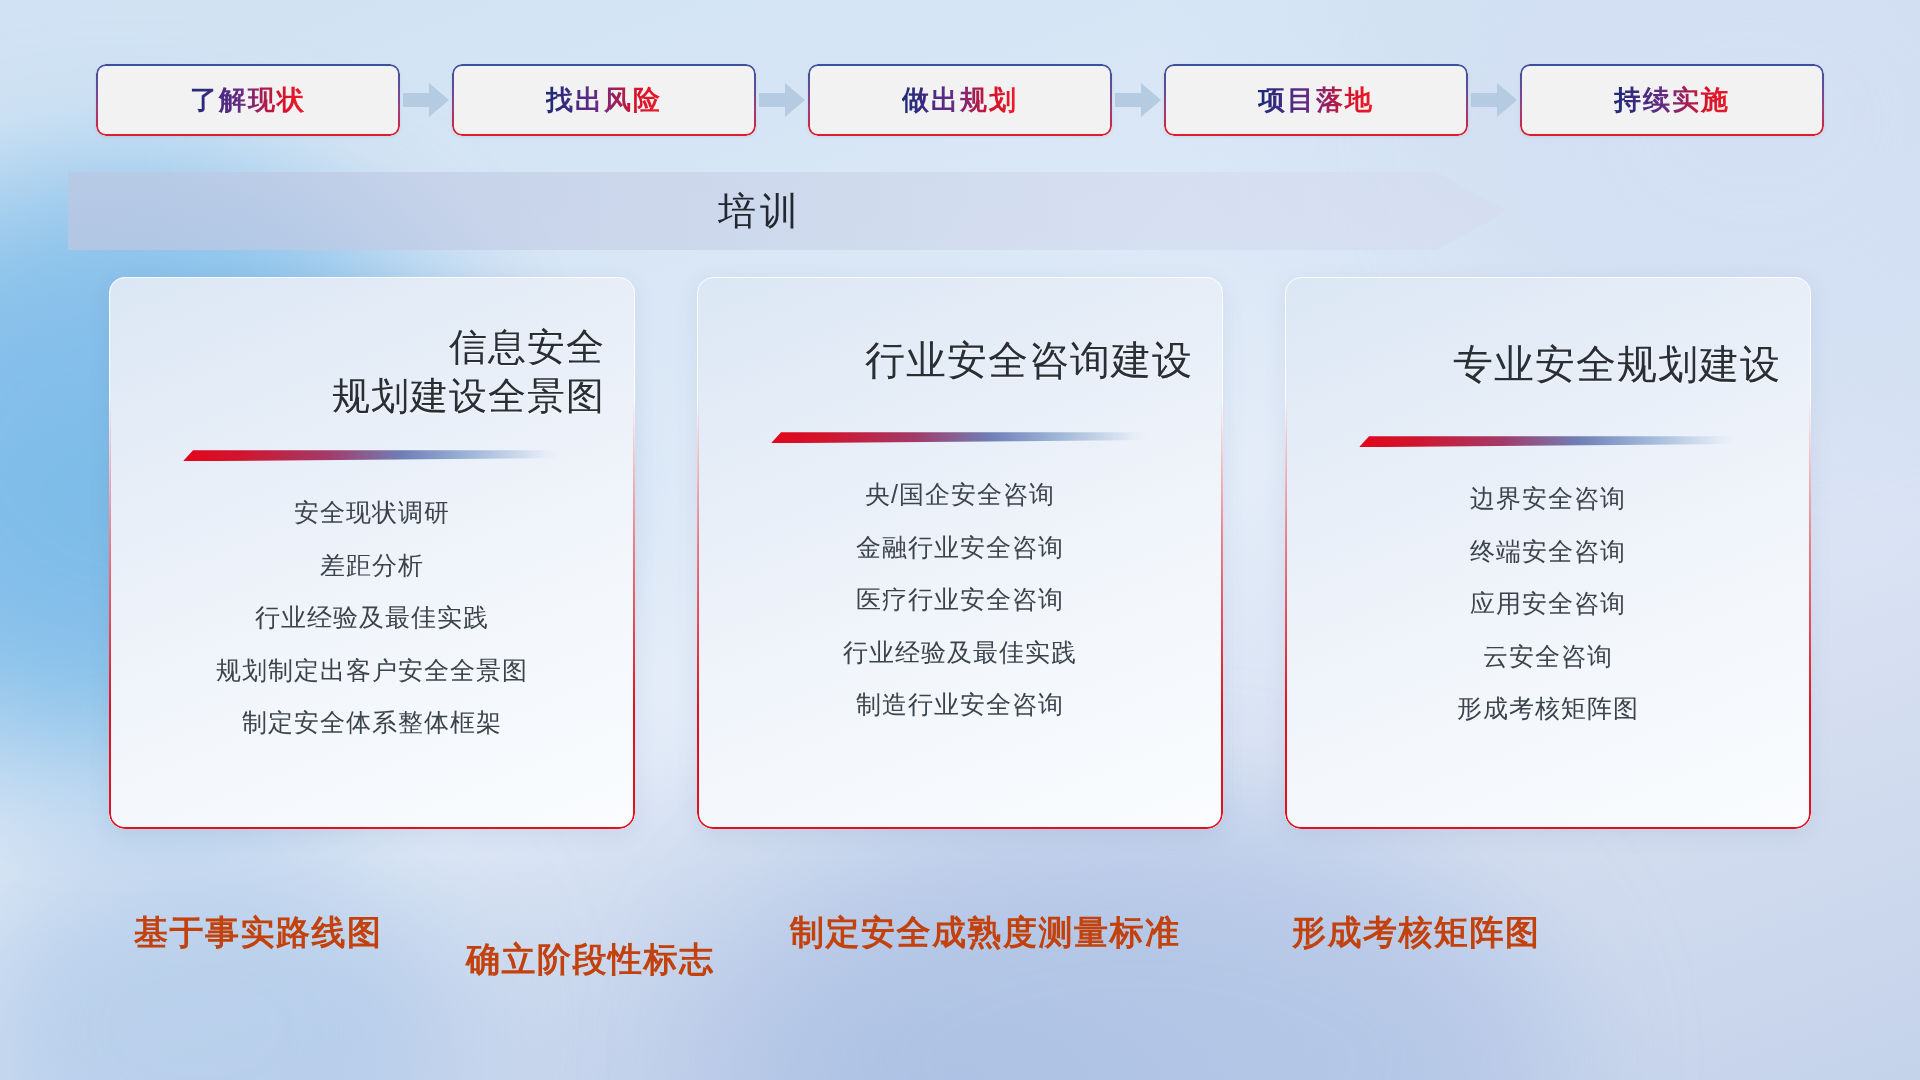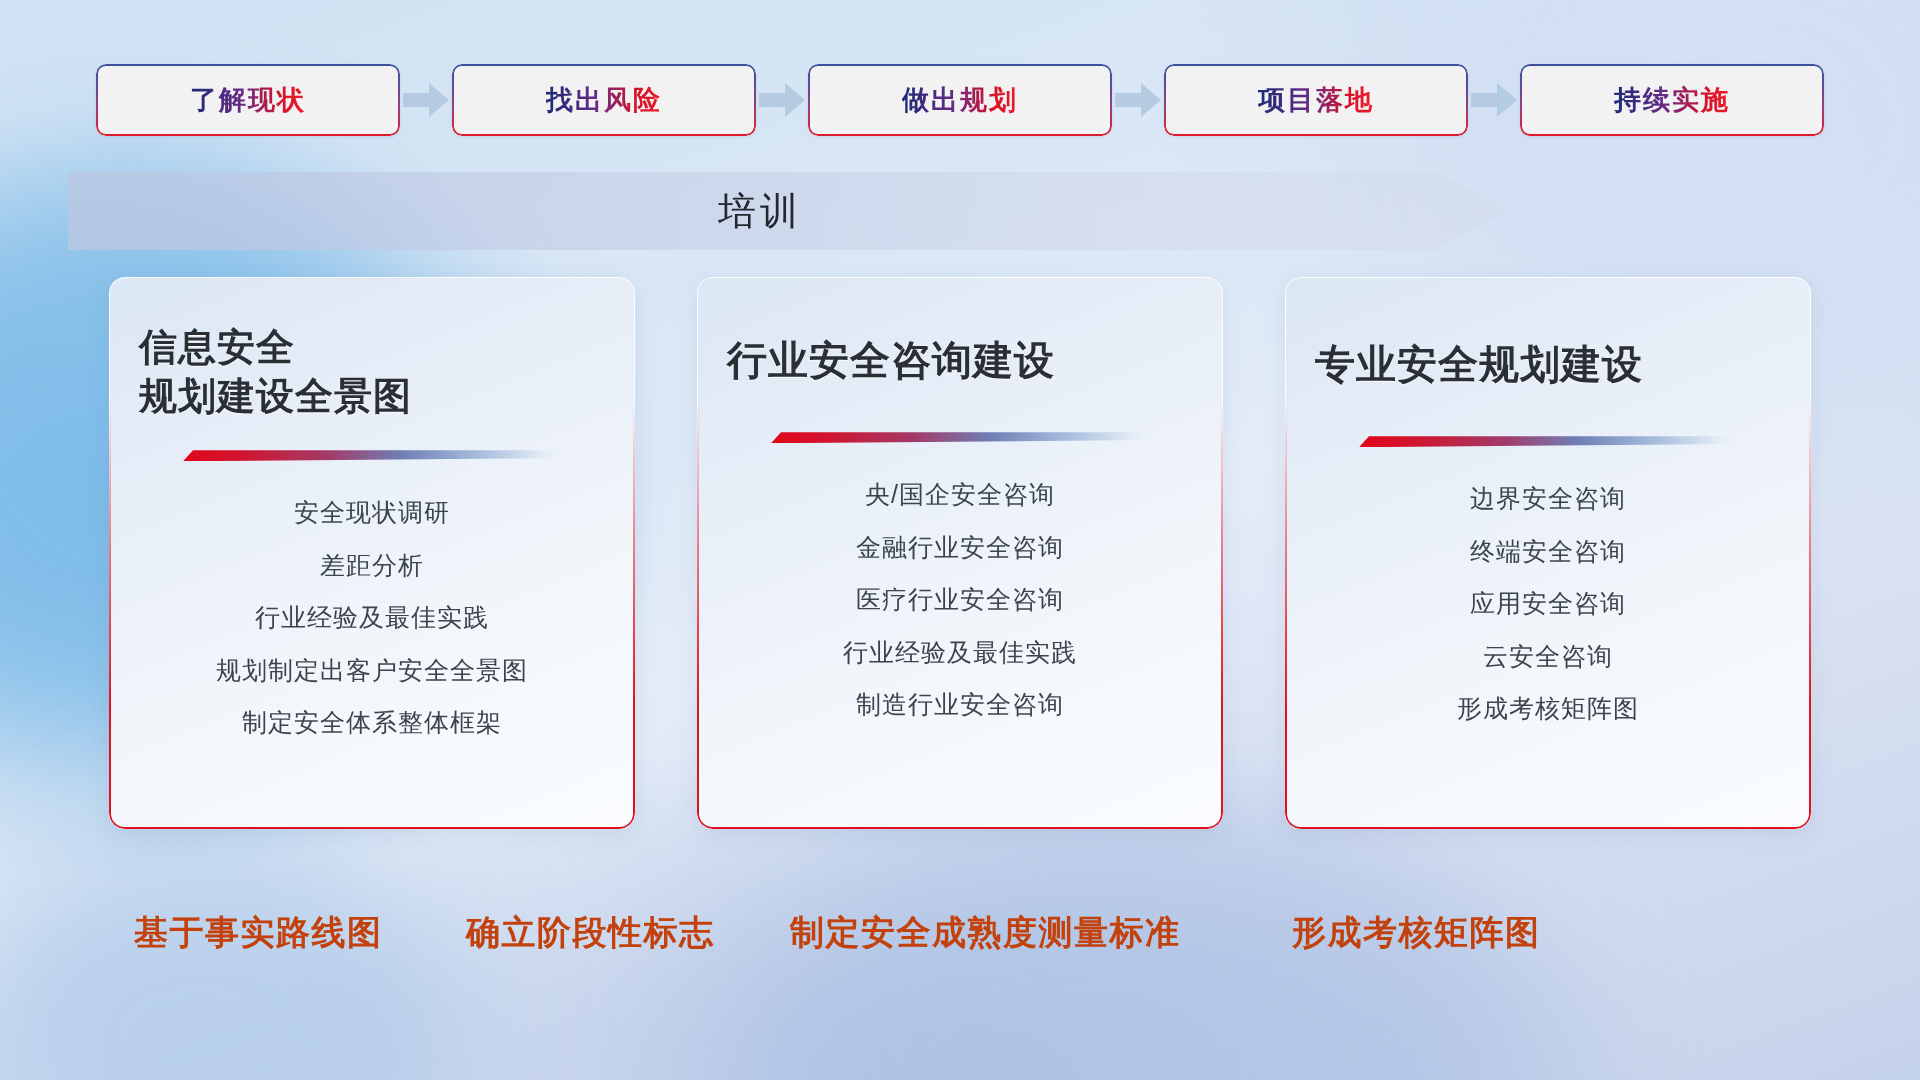--- a/index.html
+++ b/index.html
@@ -96,21 +96,21 @@
       linear-gradient(180deg, rgba(224,26,43,0) 0%, rgba(224,26,43,0) 22%, rgba(224,26,43,0.55) 48%, #e0121f 78%, #e0121f 100%);
     -webkit-mask:
       linear-gradient(#000 0 0) content-box,
       linear-gradient(#000 0 0);
     -webkit-mask-composite:xor; mask-composite:exclude;
     pointer-events:none;
   }
   .card-inner { position:relative; z-index:2; padding:46px 30px 0; height:100%; }
 
   .card-title {
-    text-align:left; color:#2a2f36; font-weight:bold;
+    text-align:right; color:#2a2f36; font-weight:normal;
     font-size:40px; line-height:1.28; letter-spacing:1px;
     text-shadow:0 1px 1px rgba(255,255,255,0.8);
   }
   .card-title.two-line { font-size:38px; }
 
   .divider-wrap { display:flex; justify-content:center; margin-top:30px; }
   .divider {
     width:378px; height:11px;
     background:linear-gradient(90deg,#e2061b 0%, #cf1630 16%, #a33a69 38%, #6f7fb6 58%, #9fb6d8 76%, rgba(210,222,238,0.25) 96%, rgba(210,222,238,0) 100%);
     clip-path: polygon(10px 0, 100% 0, 100% 72%, 0 100%);
@@ -129,21 +129,21 @@
   .card.c2 .divider, .card.c3 .divider { width:378px; }
 
   
   .footers { position:absolute; left:0; top:910px; width:1920px; height:48px; }
   .footer-label {
     position:absolute; top:0;
     font-size:34px; font-weight:bold; color:#c2410c; letter-spacing:1.5px;
     white-space:nowrap;
   }
   .f1 { left:134px; }
-  .f2 { left:466px; }
+  .f2 { left:466px;margin-top:27px; }
   .f3 { left:790px;text-align:center; }
   .f4 { left:1292px; }
 </style>
 </head>
 <body>
 
 <div class="blob blob-a"></div>
 <div class="blob blob-b"></div>
 <div class="blob blob-c"></div>
 <div class="blob blob-d"></div>

